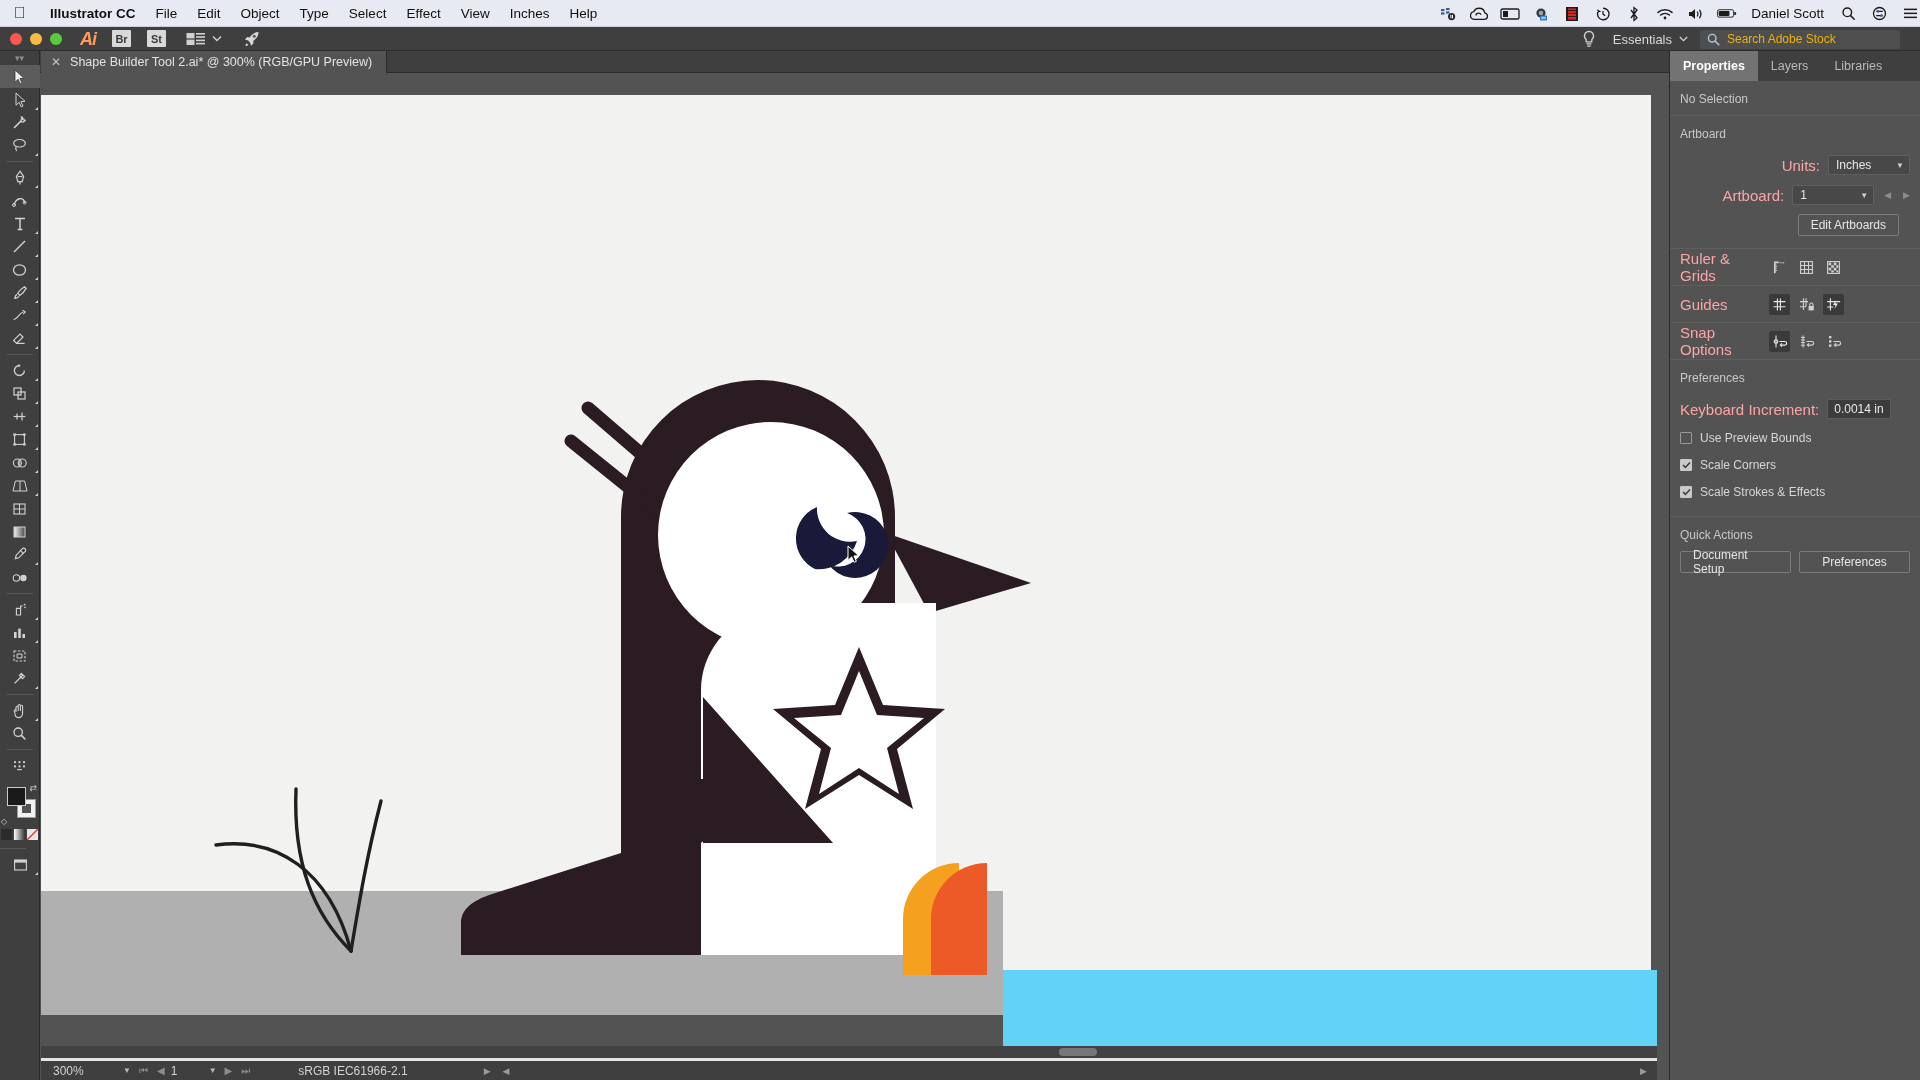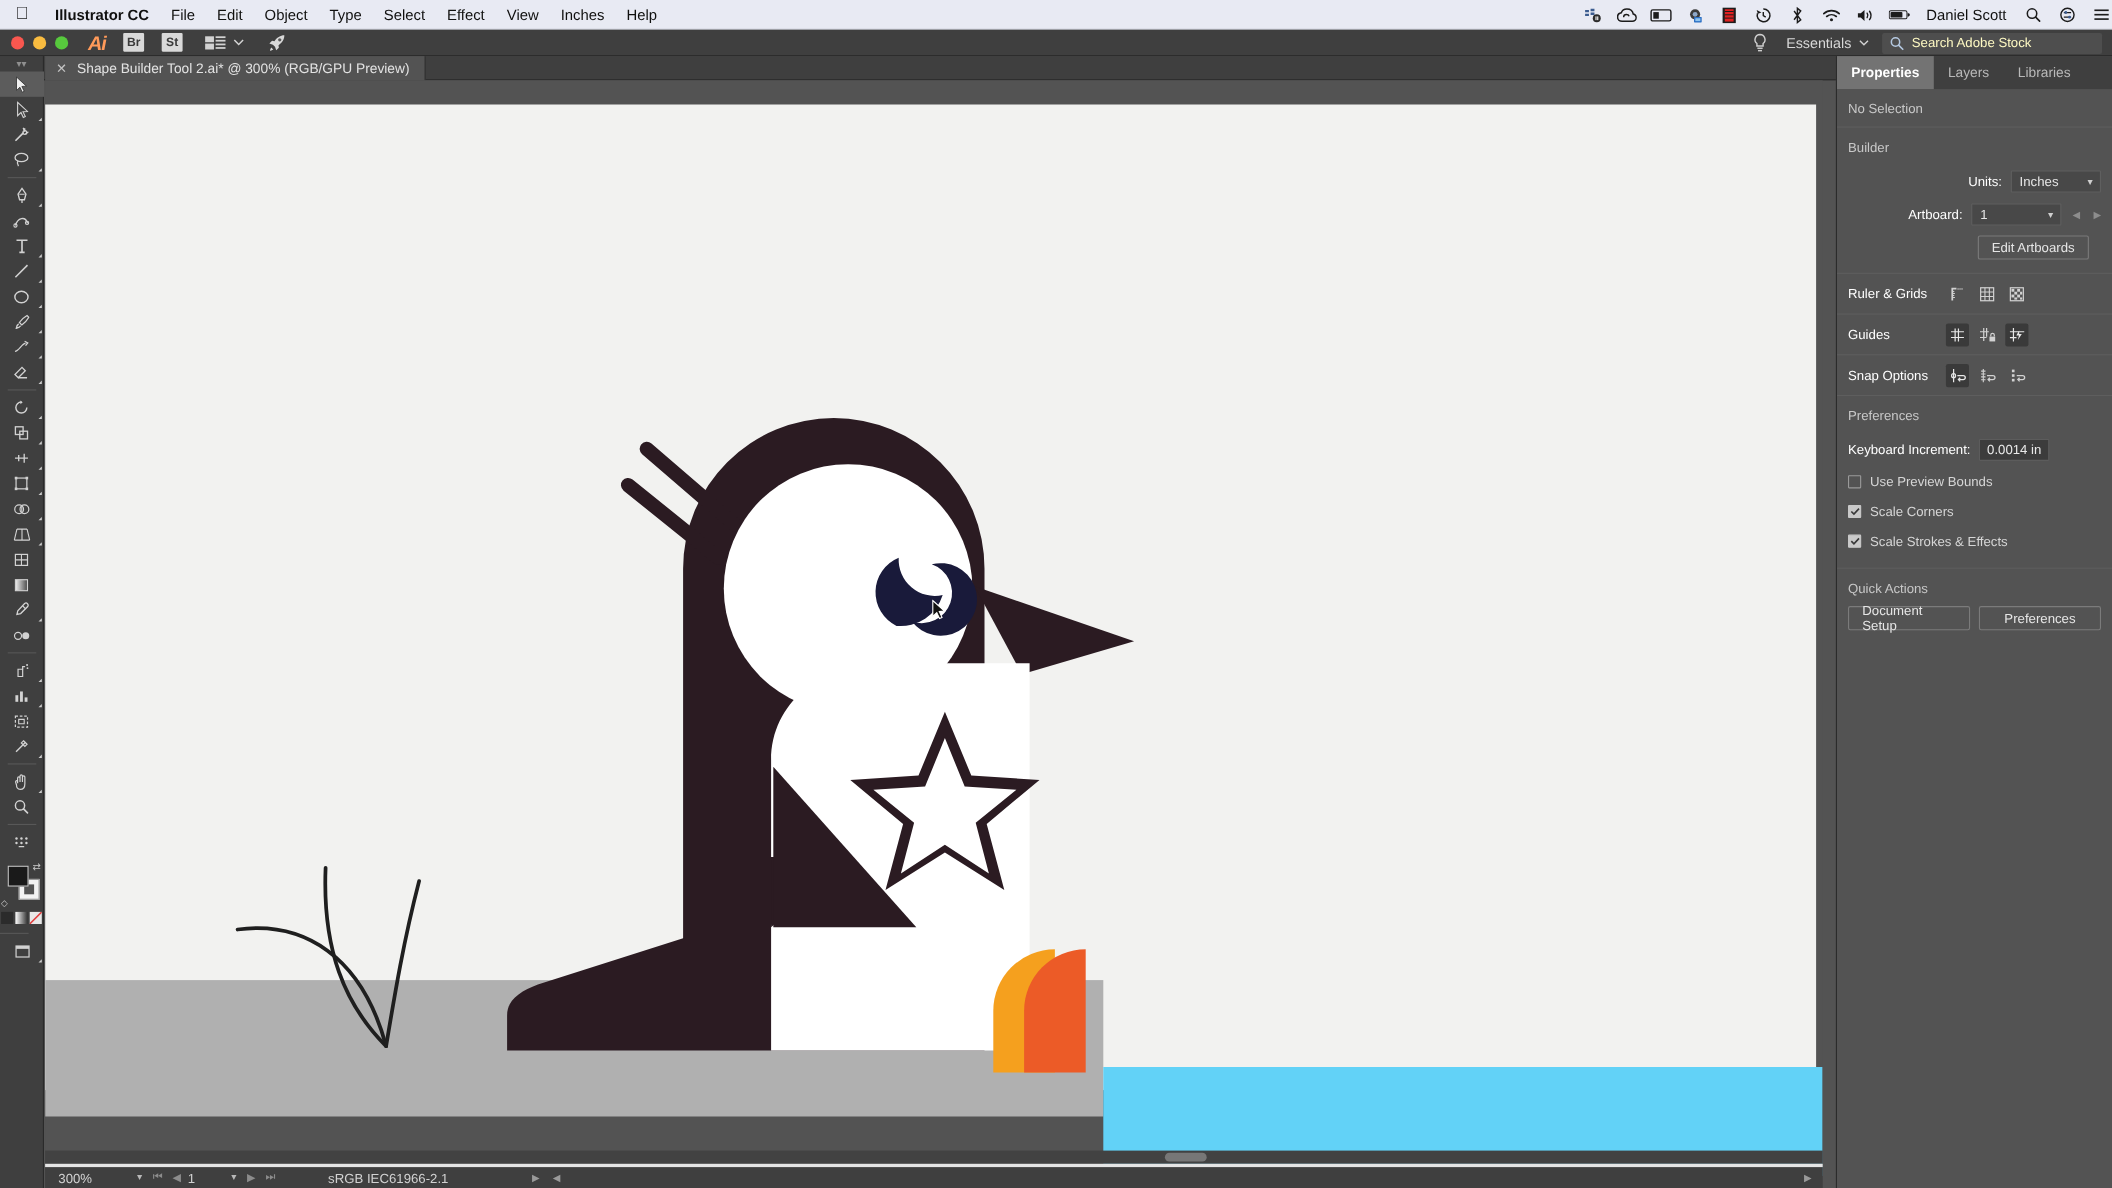--- a/index.html
+++ b/index.html
@@ -51,22 +51,22 @@
   .ws-grid { width: 20px; height: 14px; display: block; }
   .rocket { margin-left: 20px; width: 20px; height: 18px; }
   .apptool-right { position: absolute; right: 0; top: 0; height: 24px; display: flex; align-items: center; gap: 0; }
   .bulb { width: 24px; height: 24px; display: flex; align-items: center; justify-content: center; }
   .essentials {
     display: flex; align-items: center; gap: 7px; color: #d8d8d8; font-size: 13px;
     padding: 0 12px; height: 24px;
   }
   .stock-search {
     display: flex; align-items: center; gap: 7px; background: #4e4e4e;
-    height: 19px; width: 200px; border-radius: 2px; margin-right: 9px; padding: 0 7px;
-    color: #fef9c3; font-size: 12px; text-align: center;
+    height: 19px; width: 200px; border-radius: 2px; margin-right: 20px; padding: 0 7px;
+    color: #eab308; font-size: 12px; text-align: center;
   }
 
   
   .tabbar {
     position: absolute; top: 51px; left: 0; width: 1920px; height: 22px;
     background: #3f3f3f; border-bottom: 1px solid #2b2b2b;
   }
   .doctab {
     position: absolute; left: 41px; top: 0; height: 22px;
     background: #535353; display: flex; align-items: center; gap: 9px;
@@ -141,21 +141,21 @@
   }
   .rp-tabs { display: flex; align-items: flex-end; height: 30px; background: #3f3f3f; }
   .rp-tab {
     padding: 0 13px; height: 30px; line-height: 30px; font-size: 12.5px; color: #b9b9b9;
     white-space: nowrap;
   }
   .rp-tab.active { background: #737373; color: #ffffff; font-weight: bold; }
   .rp-sec-title { font-size: 12px; color: #c8c8c8; padding: 11px 0 9px 10px; }
   .rp-divider { height: 1px; background: #5e5e5e; }
   .rp-row { display: flex; align-items: center; min-height: 30px; padding: 0 10px; }
-  .rp-label { font-size: 12px; color: #ffffff; }
+  .rp-label { font-size: 15px; color: #fca5a5; }
   .rp-label.right { margin-left: auto; padding-right: 8px; }
   .rp-select {
     background: #484848; border: 1px solid #5f5f5f; height: 20px;
     display: flex; align-items: center; justify-content: space-between;
     color: #e6e6e6; font-size: 12px; padding: 0 5px 0 7px; border-radius: 1px;
   }
   .rp-select .cv { font-size: 8px; color: #cfcfcf; margin-left: 10px; }
   .rp-btn {
     background: #535353; border: 1px solid #7b7b7b; height: 22px;
     display: flex; align-items: center; justify-content: center;
@@ -714,21 +714,21 @@
   <div class="rpanel">
     <div class="rp-tabs">
       <div class="rp-tab active">Properties</div>
       <div class="rp-tab">Layers</div>
       <div class="rp-tab">Libraries</div>
     </div>
 
     <div class="rp-sec-title">No Selection</div>
     <div class="rp-divider"></div>
 
-    <div class="rp-sec-title">Builder</div>
+    <div class="rp-sec-title">Artboard</div>
 
     <div class="rp-row">
       <span class="rp-label right">Units:</span>
       <span class="rp-select" style="width:82px">
         <span>Inches</span>
         <span class="cv">▼</span>
       </span>
     </div>
 
     <div class="rp-row">

